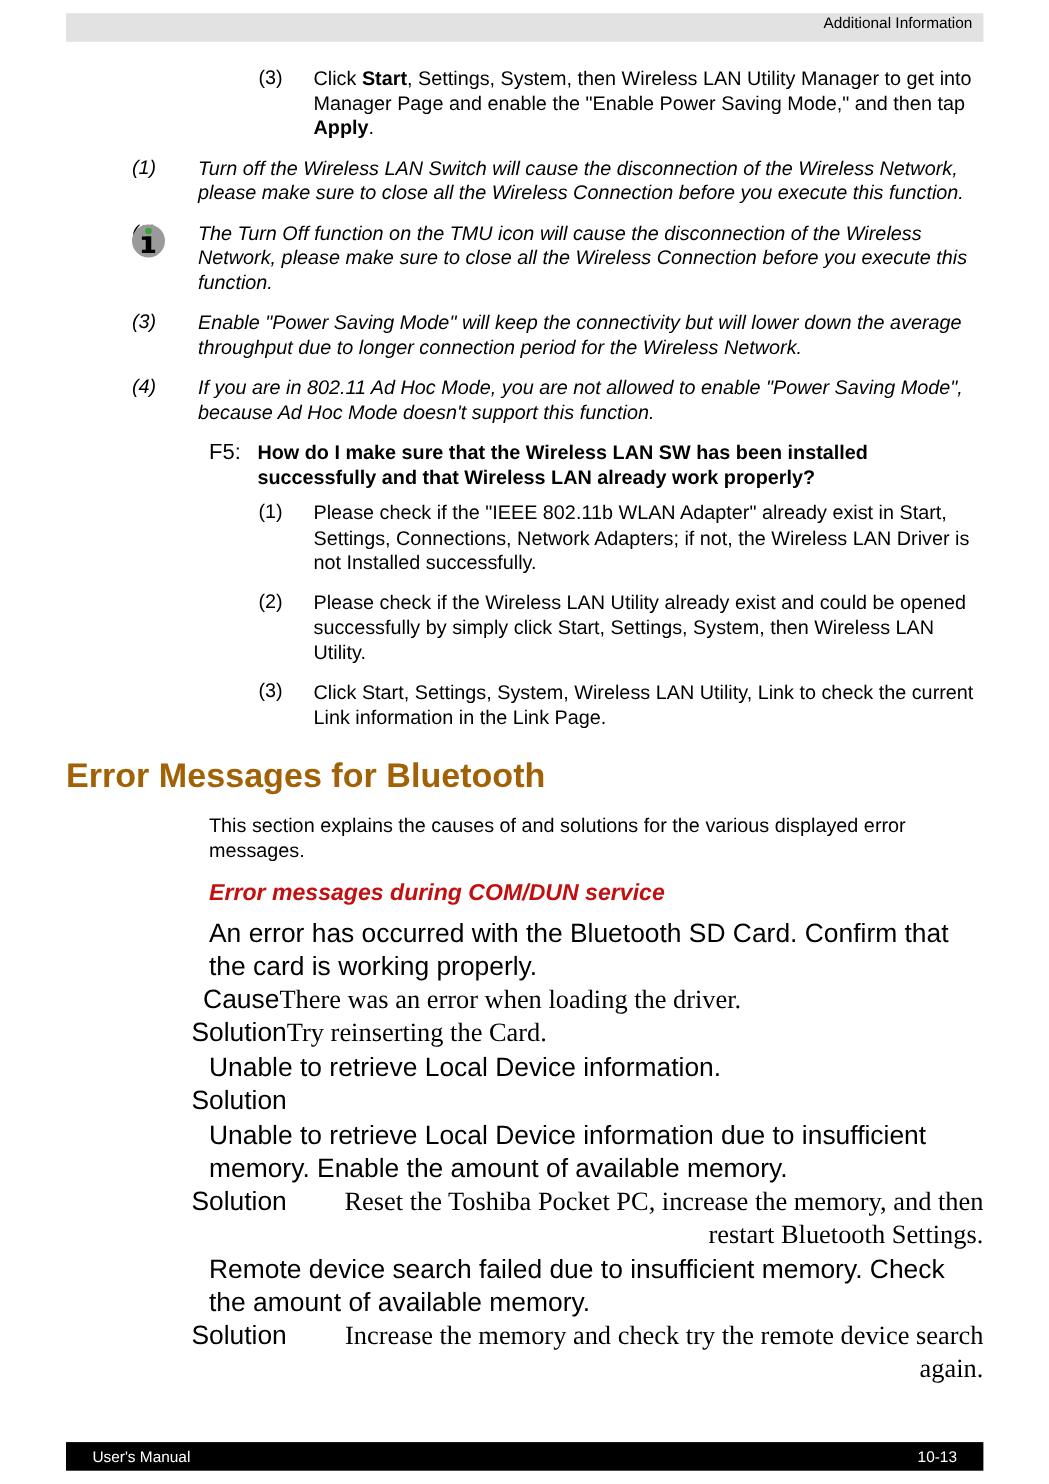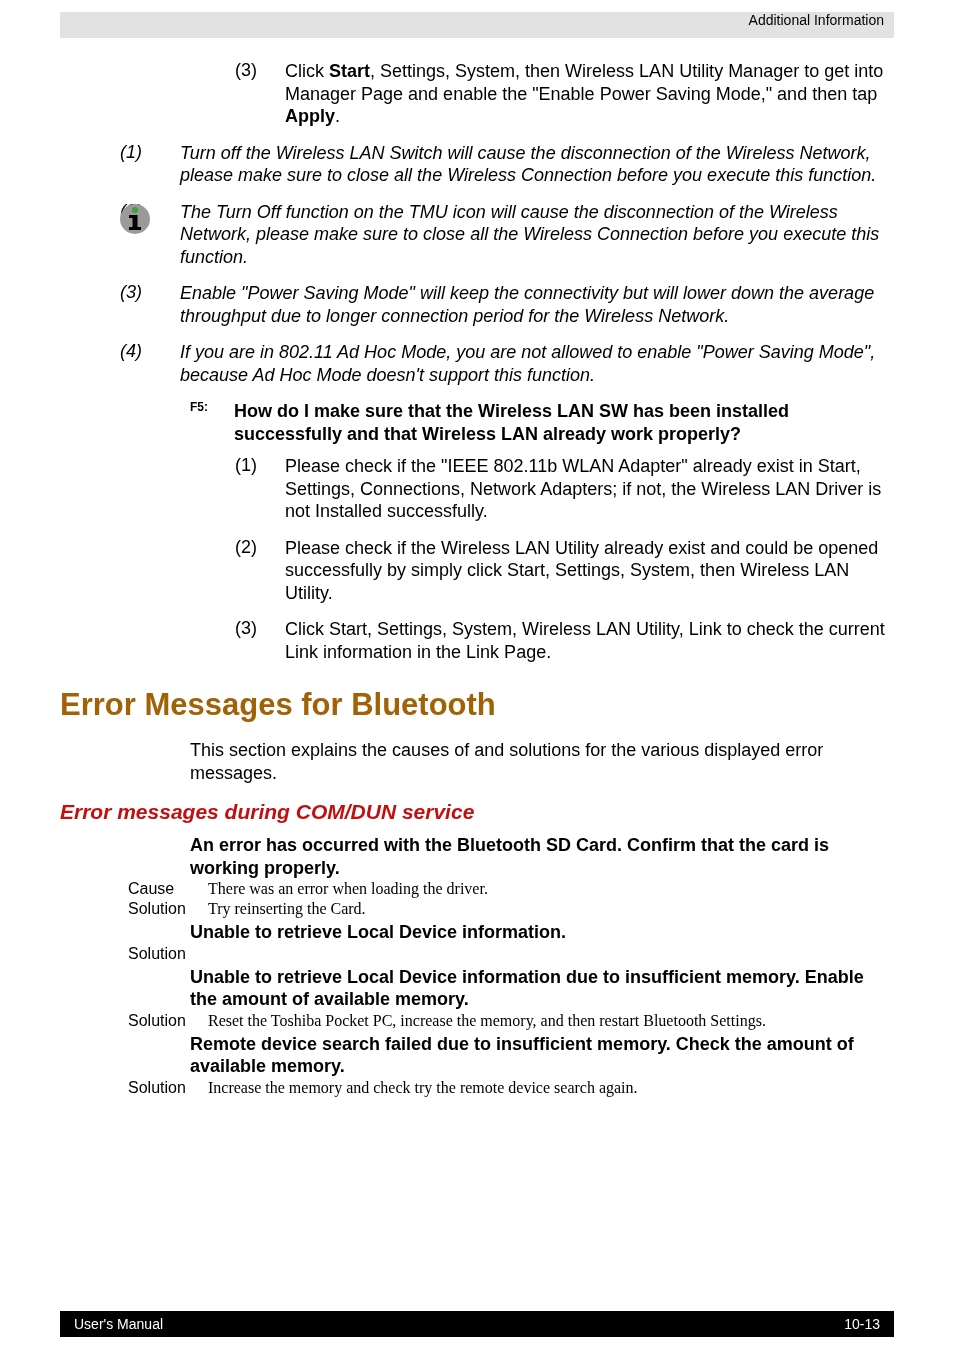--- a/index.html
+++ b/index.html
@@ -75,22 +75,22 @@
   .faq-block {
     display: table;
     margin-left: 130px;
     margin-top: 10px;
     margin-bottom: 10px;
   }
   .faq-block .label {
     display: table-cell;
     width: 44px;
     vertical-align: top;
-    font-size: 12px;
-    font-weight: bold;
+    font-size: 20px;
+    font-weight: normal;
   }
   .faq-block .qtext {
     display: table-cell;
     vertical-align: top;
     font-size: 18px;
     font-weight: bold;
     line-height: 1.25;
     margin-top: 40px;
   }
   .h1 {
@@ -100,38 +100,40 @@
     margin-top: 24px;
     margin-bottom: 16px;
   }
   .para {
     margin-left: 130px;
     font-size: 18px;
     line-height: 1.25;
     margin-bottom: 16px;
   }
   .h2 {
+    margin-left: 130px;
     color: #c21010;
     font-weight: bold;
     font-style: italic;
     font-size: 21px;
     margin-bottom: 10px;
   }
   .err-title {
     margin-left: 130px;
-    font-size: 18px;
-    font-weight: bold;
+    font-size: 24px;
+    font-weight: normal;
     line-height: 1.25;
     margin-top: 2px;
   }
   .kv {
     display: table;
-    margin-left: 68px;
-    font-size: 16px;
-    line-height: 1.25;
+    margin-left: 114px;
+    font-size: 24px;
+    line-height: 1.25;
+    text-align: right;
   }
   .kv .k {
     display: table-cell;
     width: 80px;
     vertical-align: top;
   }
   .kv .v {
     display: table-cell;
     vertical-align: top;
     font-family: Liberation Serif, serif;
@@ -140,21 +142,21 @@
     position: absolute;
     bottom: 12px;
     left: 60px;
     right: 60px;
     height: 26px;
     background: #000;
     color: #fff;
     display: flex;
     align-items: center;
     justify-content: space-between;
-    padding: 0 14px;
+    padding: 0 24px;
     font-size: 14px;
   }
 </style>
 </head>
 <body>
 
 <div class="header-bar">
   <span>Additional Information</span>
 </div>
 

